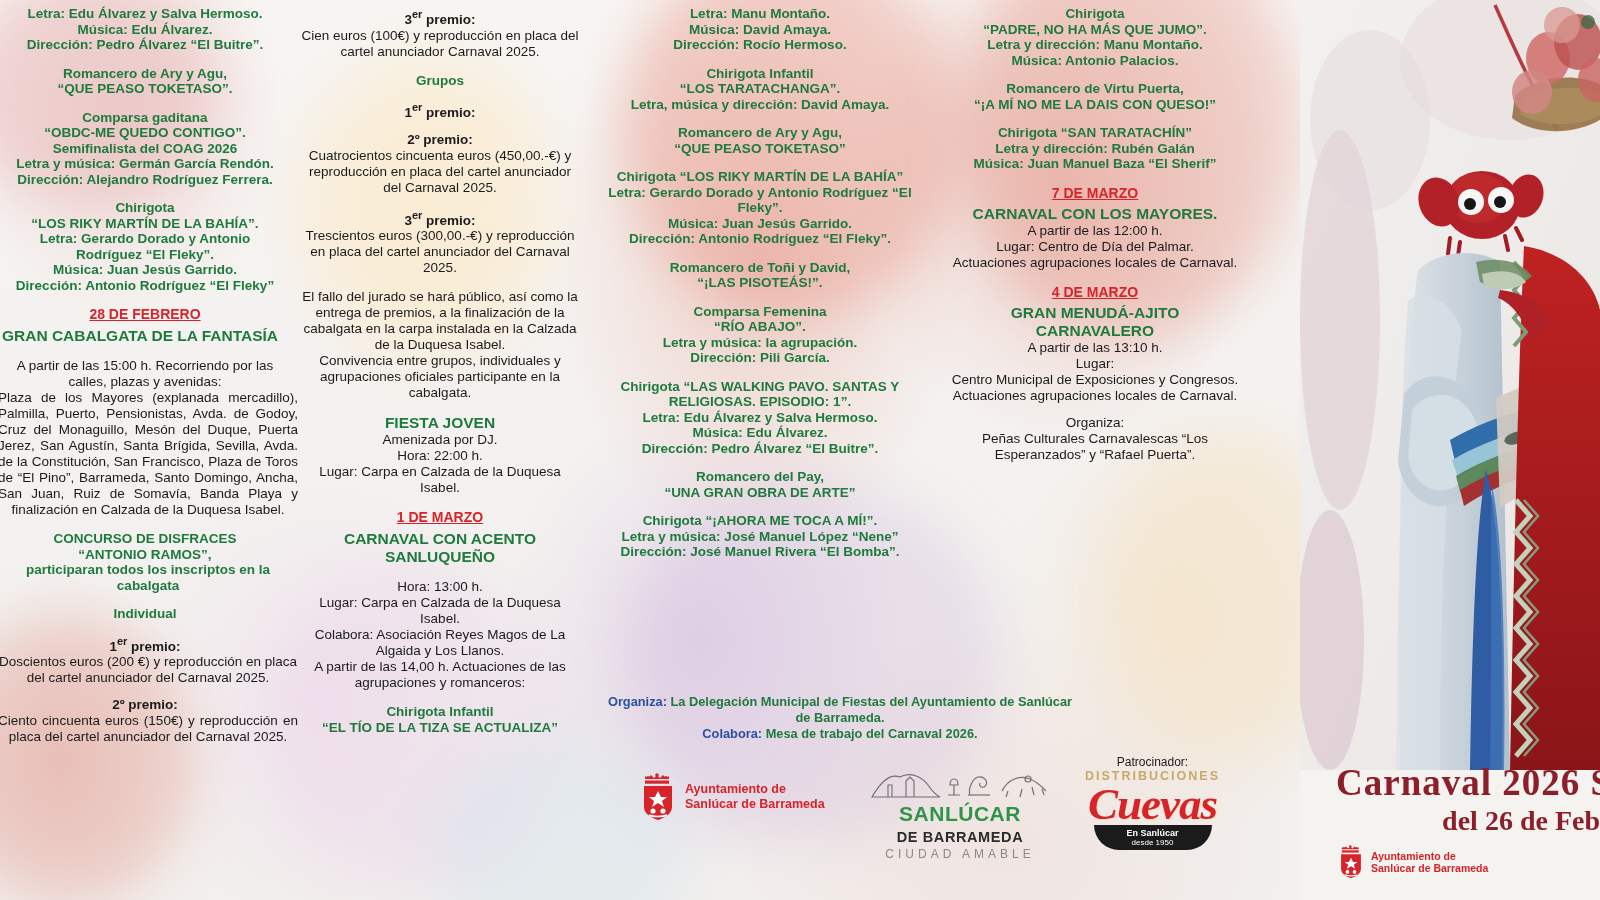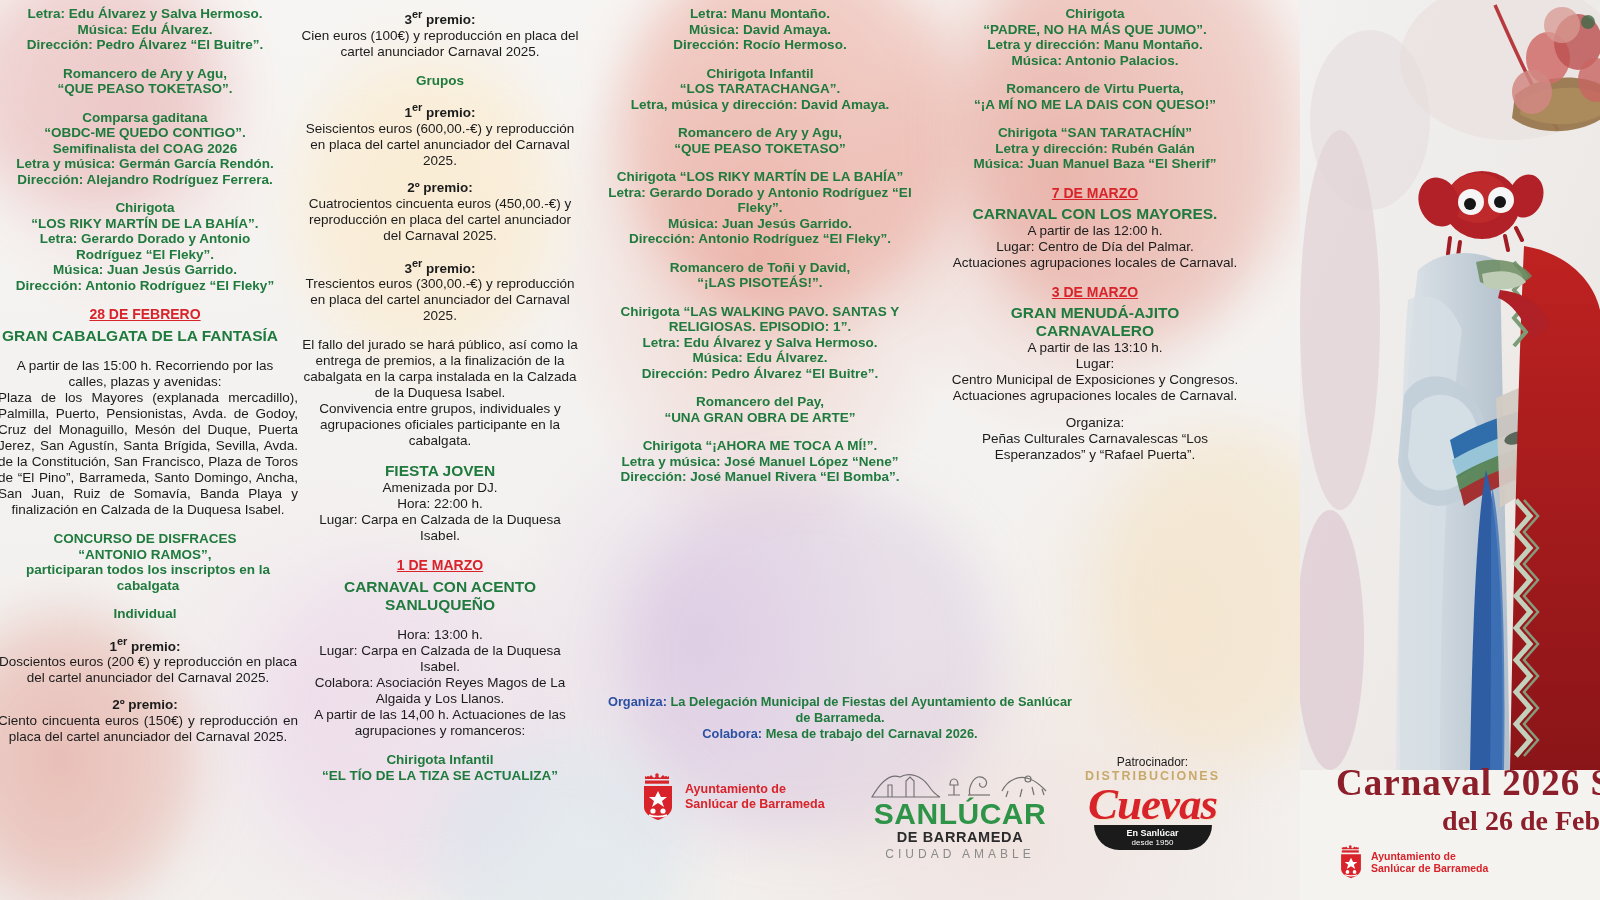--- a/index.html
+++ b/index.html
@@ -46,21 +46,21 @@
 
   
   .logorow{position:absolute;left:0;top:745px;width:1300px;height:155px;}
   .logo-ayto{position:absolute;left:640px;top:28px;display:flex;align-items:center;gap:9px;}
   .crest{width:36px;height:48px;position:relative;}
   .crest svg{display:block;}
   .ayto-txt{color:#d8232a;font-weight:bold;font-size:12.5px;line-height:15px;}
 
   .logo-sanlucar{position:absolute;left:865px;top:20px;text-align:center;width:190px;}
   .sl-ico{height:34px;display:flex;align-items:flex-end;justify-content:center;gap:4px;opacity:.75;}
-  .sl-main{color:#2e9447;font-weight:bold;font-size:30px;letter-spacing:.5px;line-height:30px;}
+  .sl-main{color:#2e9447;font-weight:bold;font-size:21px;letter-spacing:.5px;line-height:30px;}
   .sl-sub{color:#2b2b2b;font-weight:bold;font-size:14.5px;letter-spacing:.6px;line-height:17px;}
   .sl-sub2{color:#8a8a8a;font-size:12px;letter-spacing:4px;line-height:16px;}
 
   .logo-cuevas{position:absolute;left:1060px;top:10px;width:185px;text-align:center;}
   .patro{color:#1b1b1b;font-size:12px;}
   .cuevas-wrap{position:relative;height:84px;}
   .cuevas-dist{color:#c8a96a;font-weight:bold;font-size:12.5px;letter-spacing:2px;}
   .cuevas-name{color:#d8232a;font-family:"Liberation Serif",serif;font-style:italic;font-weight:bold;font-size:45px;line-height:42px;letter-spacing:-1px;text-shadow:1px 1px 0 #f2e2c4;}
   .cuevas-ribbon{margin:0 auto;width:118px;height:25px;background:#1b1b1b;border-radius:0 0 58px 58px;color:#fff;font-size:8px;line-height:10px;padding-top:3px;}
   .cuevas-ribbon b{display:block;font-size:9px;}
@@ -152,21 +152,20 @@
       <div class="col col2">
         <div style="height:6px"></div>
         <div class="blk">
           <div class="black" style="font-weight:bold;"><span>3</span><span class="sm">er</span><span> premio:</span></div>
           <div class="black" style="margin-left:-6px;width:292px;">Cien euros (100€) y reproducción en placa del cartel anunciador Carnaval 2025.</div>
         </div>
         <div class="blk">
           <div class="green">Grupos</div>
           <div class="gap"></div>
           <div class="black" style="font-weight:bold;"><span>1</span><span class="sm">er</span><span> premio:</span></div>
-          <div class="black">Seiscientos euros (600,00.-€) y reproducción en placa del cartel anunciador del Carnaval 2025.</div>
           <div class="gap"></div>
           <div class="black" style="font-weight:bold;">2º premio:</div>
           <div class="black">Cuatrocientos cincuenta euros (450,00.-€) y reproducción en placa del cartel anunciador del Carnaval 2025.</div>
           <div class="gap"></div>
           <div class="black" style="font-weight:bold;"><span>3</span><span class="sm">er</span><span> premio:</span></div>
           <div class="black">Trescientos euros (300,00.-€) y reproducción en placa del cartel anunciador del Carnaval 2025.</div>
         </div>
         <div class="blk">
           <div class="black" style="white-space:pre-line;">El fallo del jurado se hará público, así como la entrega de premios, a la finalización de la cabalgata en la carpa instalada en la Calzada de la Duquesa Isabel.
 Convivencia entre grupos, individuales y agrupaciones oficiales participante en la cabalgata.</div>
@@ -212,20 +211,26 @@
         </div>
         <div class="blk">
           <div class="green">Chirigota “LOS RIKY MARTÍN DE LA BAHÍA”</div>
           <div class="green">Letra: Gerardo Dorado y Antonio Rodríguez “El Fleky”.</div>
           <div class="green">Música: Juan Jesús Garrido.</div>
           <div class="green">Dirección: Antonio Rodríguez “El Fleky”.</div>
         </div>
         <div class="blk">
           <div class="green">Romancero de Toñi y David,</div>
           <div class="green">“¡LAS PISOTEÁS!”.</div>
+        </div>
+        <div class="blk">
+          <div class="green">Comparsa Femenina</div>
+          <div class="green">“RÍO ABAJO”.</div>
+          <div class="green">Letra y música: la agrupación.</div>
+          <div class="green">Dirección: Pili García.</div>
         </div>
         <div class="blk">
           <div class="green">Chirigota “LAS WALKING PAVO. SANTAS Y RELIGIOSAS. EPISODIO: 1”.</div>
           <div class="green">Letra: Edu Álvarez y Salva Hermoso.</div>
           <div class="green">Música: Edu Álvarez.</div>
           <div class="green">Dirección: Pedro Álvarez “El Buitre”.</div>
         </div>
         <div class="blk">
           <div class="green">Romancero del Pay,</div>
           <div class="green">“UNA GRAN OBRA DE ARTE”</div>
@@ -255,21 +260,21 @@
           <div class="green">Música: Juan Manuel Baza “El Sherif”</div>
         </div>
         <div class="blk">
           <div class="red">7 DE MARZO</div>
           <div class="greenbig" style="margin-top:3px;">CARNAVAL CON LOS MAYORES.</div>
           <div class="black">A partir de las 12:00 h.</div>
           <div class="black">Lugar: Centro de Día del Palmar.</div>
           <div class="black">Actuaciones agrupaciones locales de Carnaval.</div>
         </div>
         <div class="blk">
-          <div class="red">3 DE MARZO</div>
+          <div class="red">4 DE MARZO</div>
           <div class="greenbig" style="margin-top:3px;">GRAN MENUDÁ-AJITO</div>
           <div class="greenbig">CARNAVALERO</div>
           <div class="black">A partir de las 13:10 h.</div>
           <div class="black">Lugar:</div>
           <div class="black">Centro Municipal de Exposiciones y Congresos.</div>
           <div class="black">Actuaciones agrupaciones locales de Carnaval.</div>
           <div class="gap"></div>
           <div class="black">Organiza:</div>
           <div class="black">Peñas Culturales Carnavalescas “Los Esperanzados” y “Rafael Puerta”.</div>
         </div>

